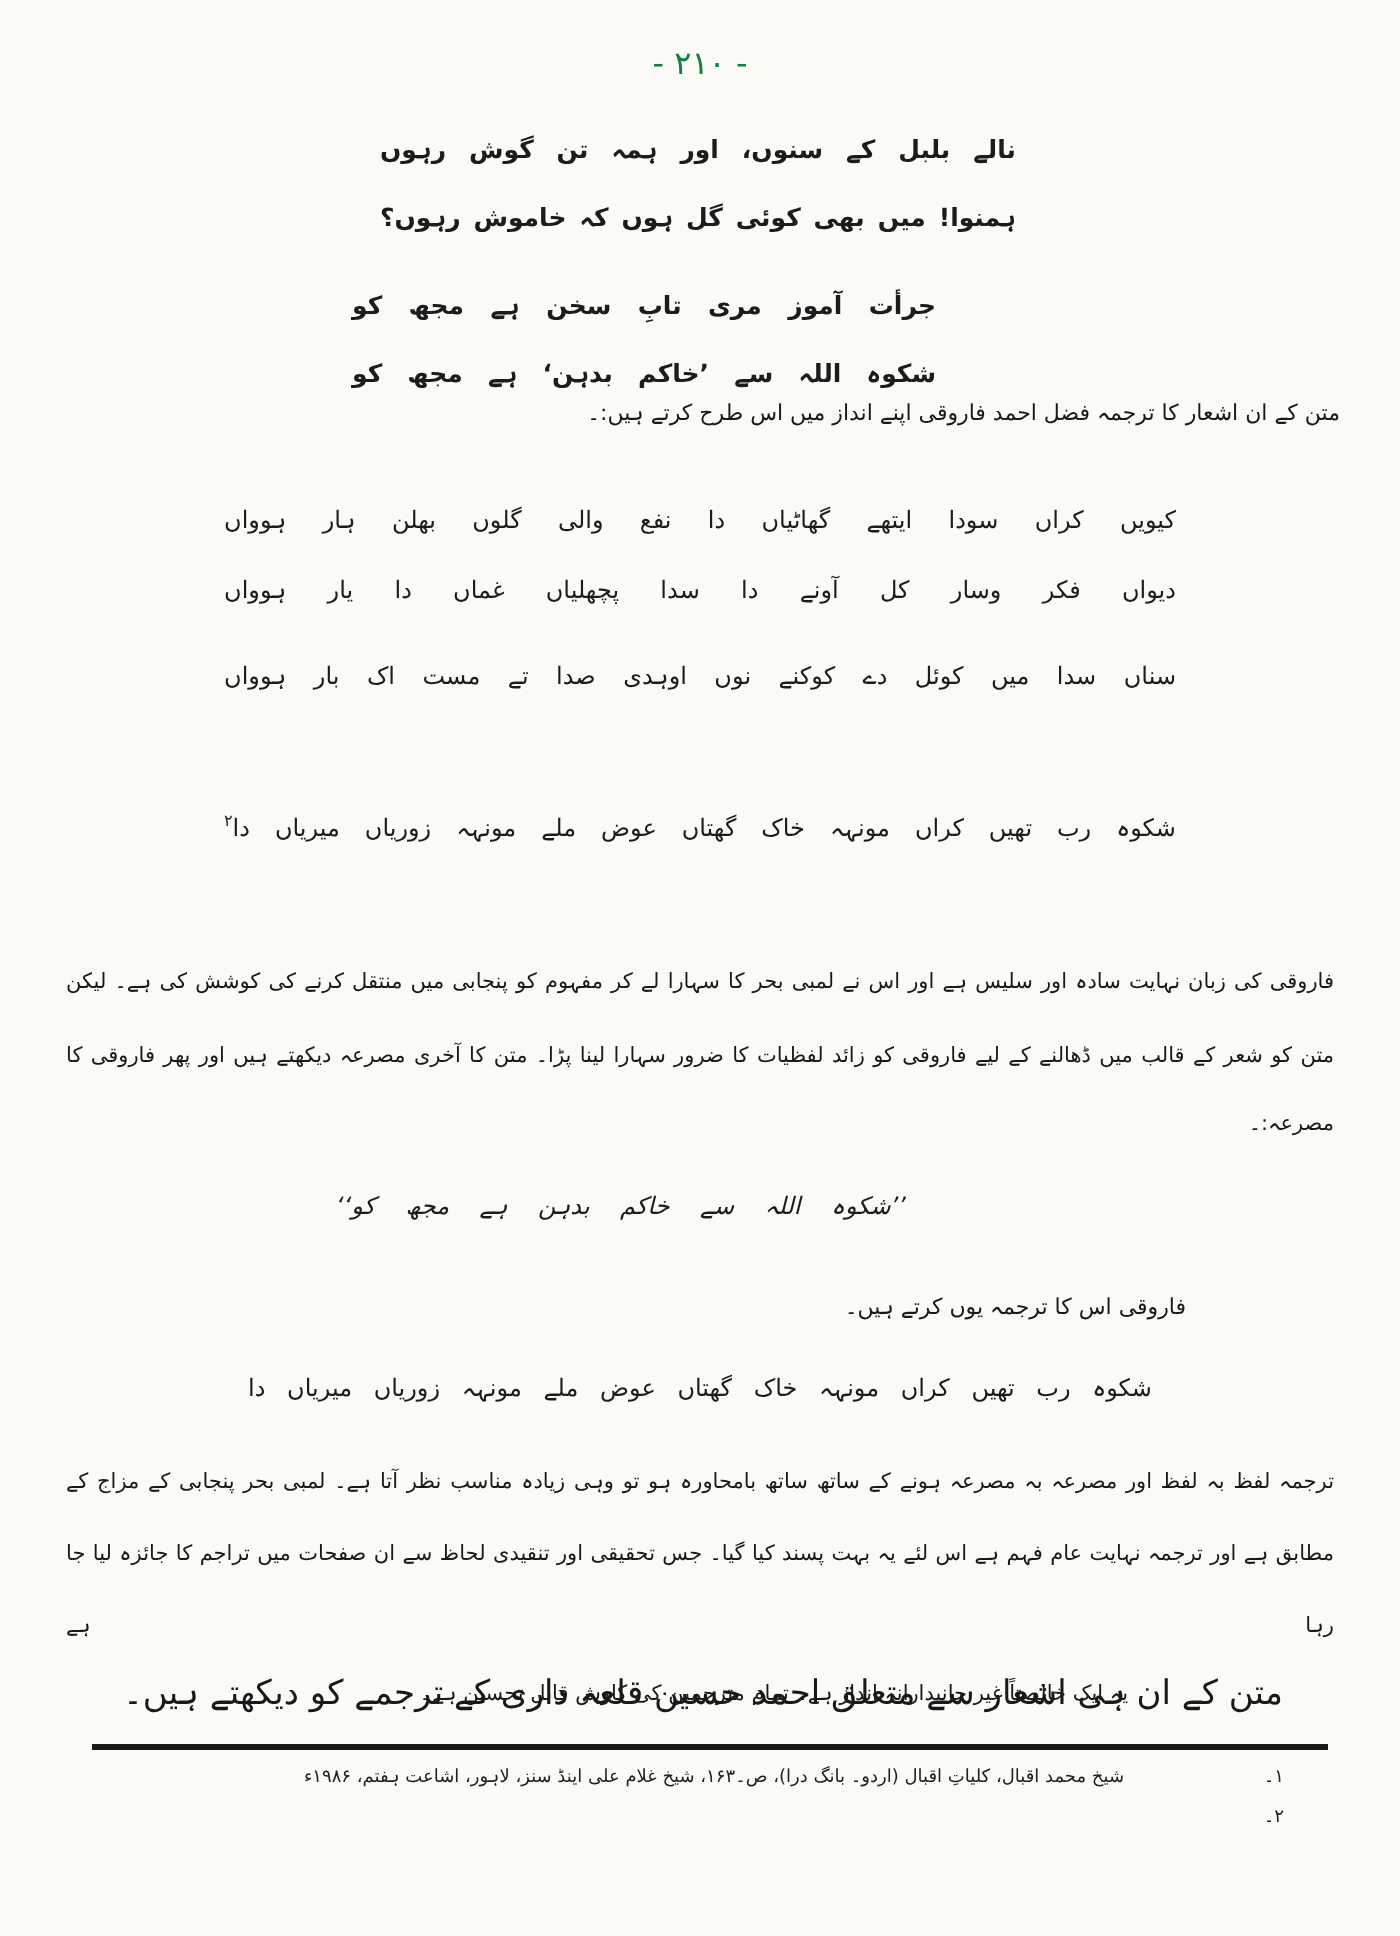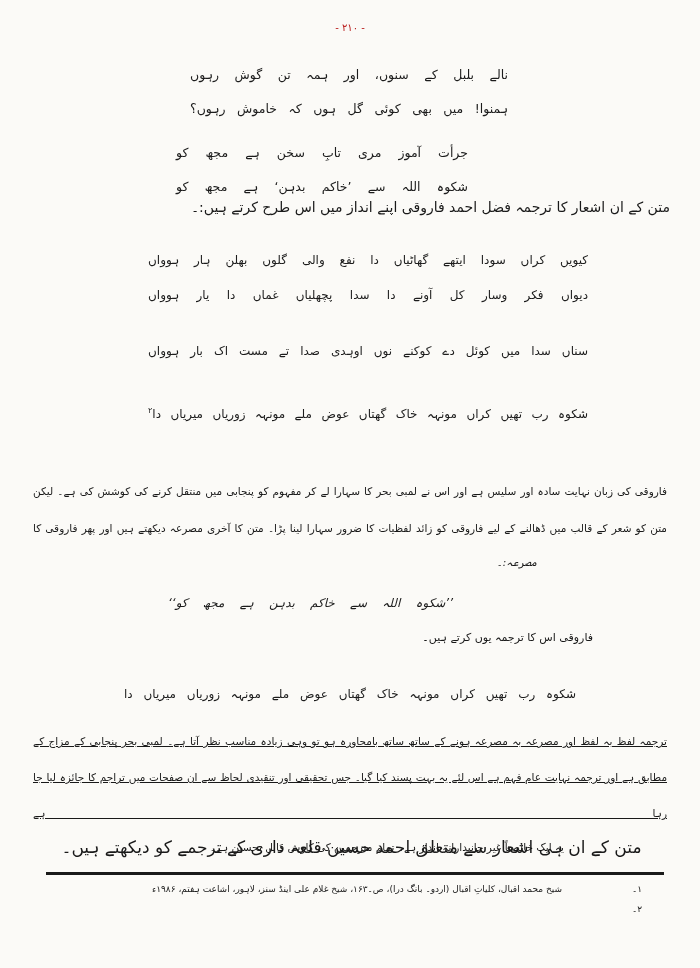--- a/index.html
+++ b/index.html
@@ -9,53 +9,53 @@
     background:#fbfaf7;
     overflow:hidden;
     direction:rtl;
     font-family:"DejaVu Sans",sans-serif;
     color:#1c1c1c;
   }
   .abs{position:absolute;}
   .pageno{
     top:22px;left:0;right:0;
     text-align:center;
-    font-size:10px;letter-spacing:2px;color:#b91c1c;
+    font-size:16px;letter-spacing:2px;color:#15803d;
   }
   
-  .couplet{line-height:34px;font-size:12.5px;}
+  .couplet{line-height:34px;font-size:12.5px;font-weight:bold;}
   .couplet .vline{
     text-align:justify;
     text-align-last:justify;
     white-space:normal;
   }
   .c1{top:58px;right:192px;left:190px;}
   .c2{top:136px;right:232px;left:176px;}
   
-  .pverse{line-height:35px;font-size:12px;margin-left:36px;}
+  .pverse{line-height:35px;font-size:12px;}
   .pverse .vline{text-align:justify;text-align-last:justify;}
   .pv1{top:243px;right:112px;left:112px;}
-  .pv2{top:334px;right:112px;left:112px;}
+  .pv2{top:321px;right:112px;left:112px;}
   .pv3{top:397px;right:112px;left:112px;}
   sup.fnref{font-size:8px;vertical-align:super;line-height:0;}
   
   .prose{font-size:10.5px;color:#191919;}
   .pline{line-height:37px;text-align:justify;text-align-last:justify;}
-  .intro{top:197px;right:30px;left:33px;text-align:right;font-size:14px;line-height:20px;}
+  .intro{top:197px;right:30px;left:33px;text-align:right;font-size:11px;line-height:20px;}
   .para1{top:473px;right:33px;left:33px;}
   .para1 .short{text-align:right;text-align-last:right;padding-left:0;padding-right:0;
     line-height:30px;margin-right:0;direction:rtl;}
-  .para1 .short .inner{margin-right:130px;display:inline-block;font-style:italic;}
+  .para1 .short .inner{display:inline-block;}
   .quote{top:591px;right:247px;left:168px;font-size:12px;line-height:24px;
     text-align:justify;text-align-last:justify;font-style:italic;}
-  .transintro{top:628px;right:107px;left:60px;text-align:right;font-size:11px;line-height:20px;}
+  .transintro{top:644px;right:107px;left:60px;text-align:right;font-size:11px;line-height:20px;}
   .vrepeat{top:681px;right:124px;left:124px;font-size:12px;line-height:26px;
     text-align:justify;text-align-last:justify;}
   .para2{top:723px;right:33px;left:33px;}
-  .para2 .pline{line-height:36px;text-decoration:underline;}
+  .para2 .pline{line-height:36px;}
   .para2 .short{text-align:right;text-align-last:right;line-height:32px;}
   .para2 .short .inner{margin-right:103px;display:inline-block;}
   .closing{top:836px;right:30px;left:33px;text-align:center;font-size:17px;line-height:22px;}
   .fnrule{top:872px;right:36px;left:46px;border-top:3px solid #1a1a1a;height:0;}
   .footnotes{top:879px;right:58px;left:40px;font-size:9px;color:#202020;}
   .fnrow{display:flex;flex-direction:row;align-items:flex-start;line-height:20px;}
   .fnmark{flex:0 0 22px;}
   .fngap{flex:0 0 58px;}
   .fntext{flex:0 1 auto;white-space:nowrap;}
 </style>

